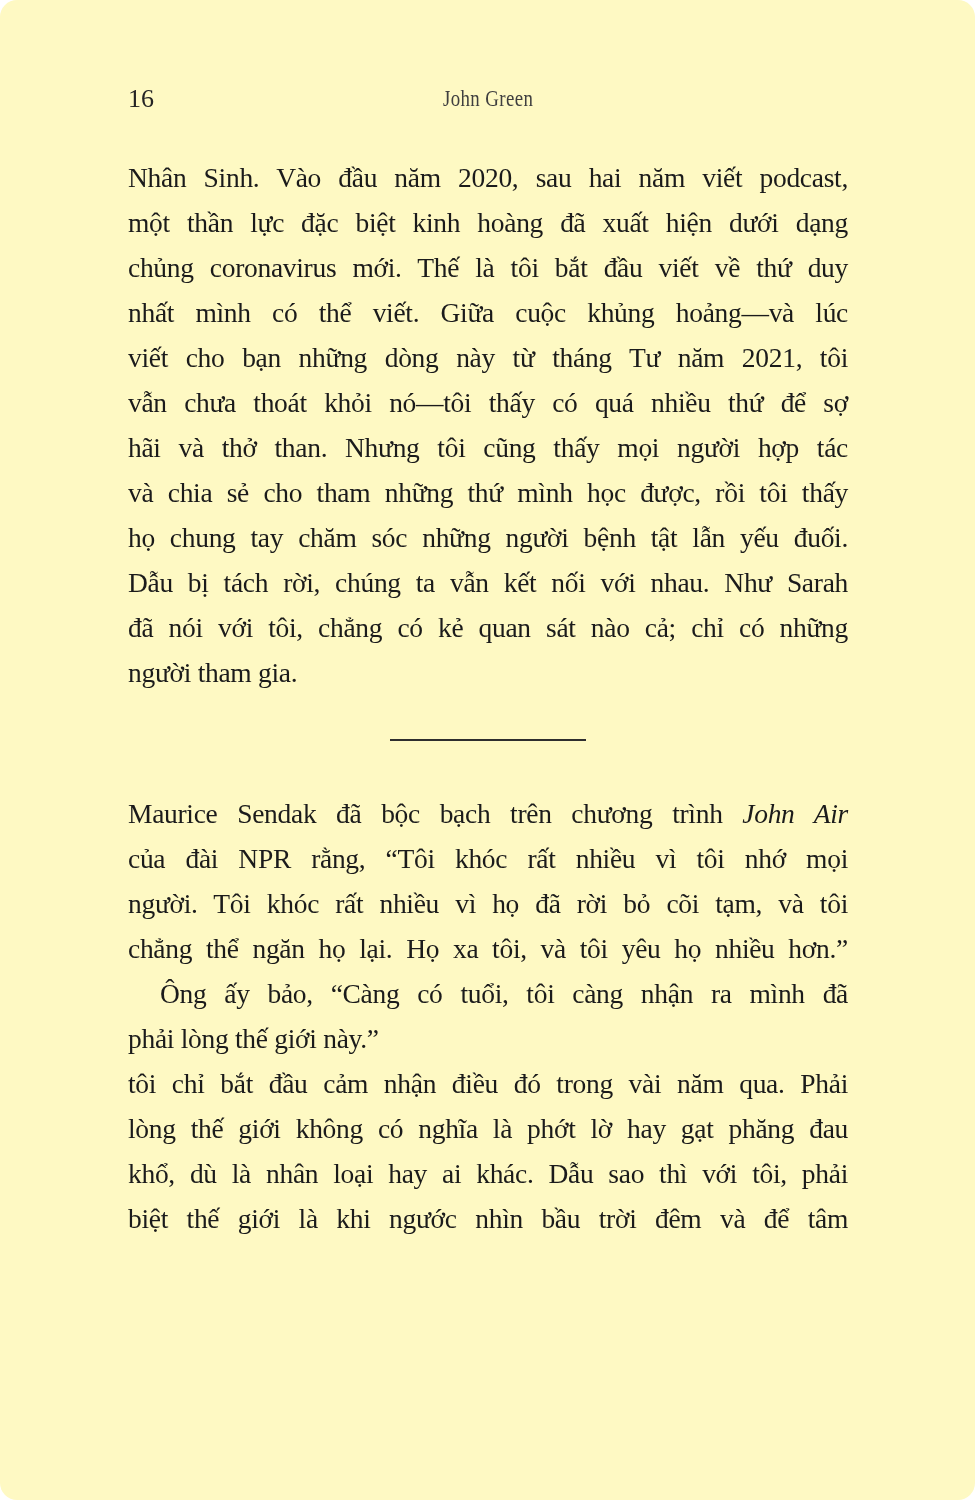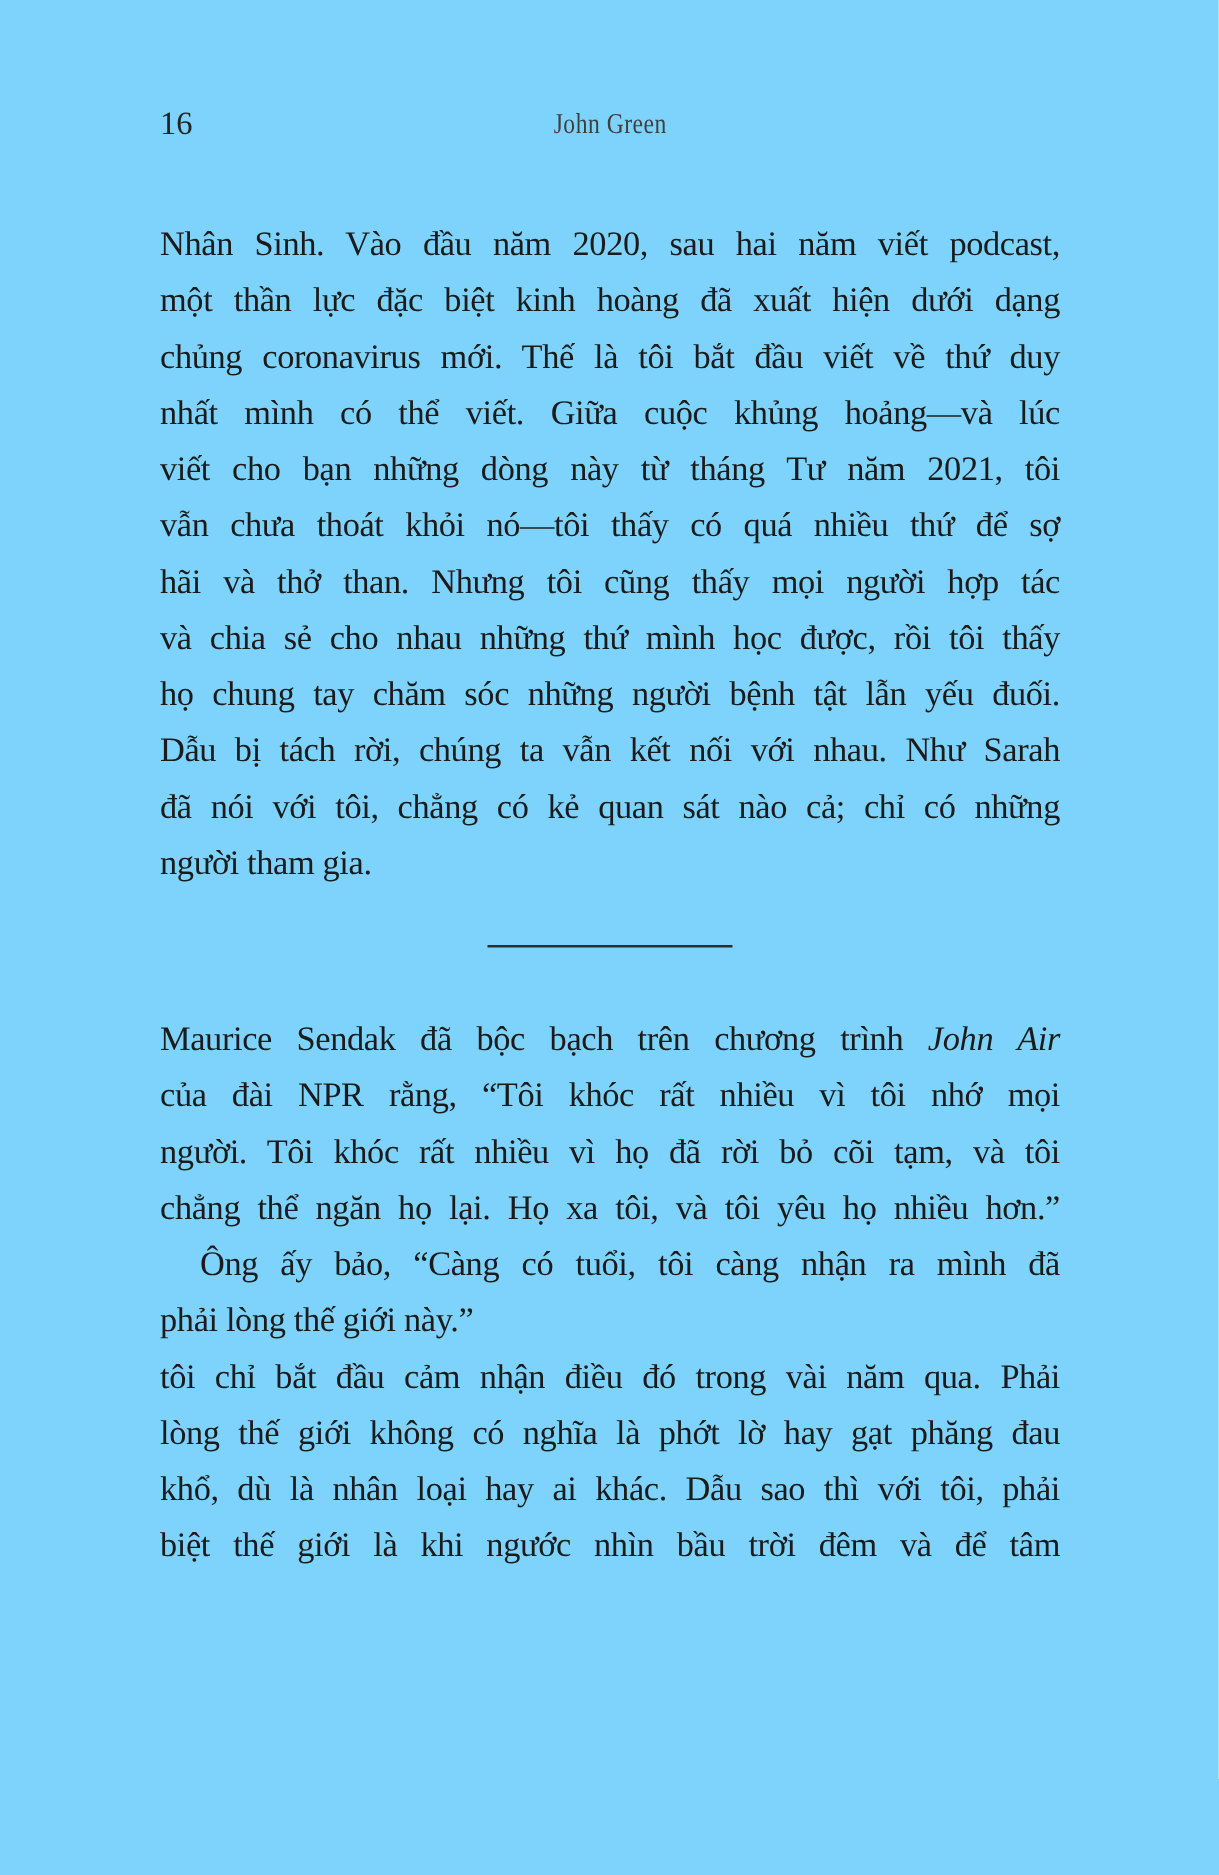--- a/index.html
+++ b/index.html
@@ -4,24 +4,25 @@
 <style>
   html, body {
     margin: 0;
     padding: 0;
     background: #ffffff;
   }
   .page {
     position: relative;
     width: 975px;
     height: 1500px;
-    background: #7dd3fc;
+    background: #fef9c3;
     font-family: "Liberation Serif", "DejaVu Serif", serif;
     color: #1b1b1b;
     overflow: hidden;
+    border-radius: 17px;
   }
   .running-head {
     position: absolute;
     top: 82px;
     left: 128px;
     width: 720px;
     height: 32px;
   }
   .pagenum {
     position: absolute;
@@ -41,21 +42,21 @@
     display: inline-block;
     transform: scaleX(0.82);
     transform-origin: center;
     font-size: 23px;
     color: #3f3f3f;
     letter-spacing: 0.5px;
   }
   .body {
     position: absolute;
     left: 128px;
-    top: 172px;
+    top: 155px;
     width: 720px;
   }
   .para { margin: 0; padding: 0; }
   .line {
     font-size: 27.5px;
     letter-spacing: -0.3px;
     line-height: 45px;
     height: 45px;
     text-align: justify;
     text-align-last: justify;
@@ -87,21 +88,21 @@
   <div class="body">
 
     <div class="para">
       <div class="line">Nhân Sinh. Vào đầu năm 2020, sau hai năm viết podcast,</div>
       <div class="line">một thần lực đặc biệt kinh hoàng đã xuất hiện dưới dạng</div>
       <div class="line">chủng coronavirus mới. Thế là tôi bắt đầu viết về thứ duy</div>
       <div class="line">nhất mình có thể viết. Giữa cuộc khủng hoảng—và lúc</div>
       <div class="line">viết cho bạn những dòng này từ tháng Tư năm 2021, tôi</div>
       <div class="line">vẫn chưa thoát khỏi nó—tôi thấy có quá nhiều thứ để sợ</div>
       <div class="line">hãi và thở than. Nhưng tôi cũng thấy mọi người hợp tác</div>
-      <div class="line">và chia sẻ cho nhau những thứ mình học được, rồi tôi thấy</div>
+      <div class="line">và chia sẻ cho tham những thứ mình học được, rồi tôi thấy</div>
       <div class="line">họ chung tay chăm sóc những người bệnh tật lẫn yếu đuối.</div>
       <div class="line">Dẫu bị tách rời, chúng ta vẫn kết nối với nhau. Như Sarah</div>
       <div class="line">đã nói với tôi, chẳng có kẻ quan sát nào cả; chỉ có những</div>
       <div class="line l">người tham gia.</div>
     </div>
 
     <div class="divider"></div>
 
     <div class="para">
       <div class="line"><span>Maurice Sendak đã bộc bạch trên chương trình </span><span class="it">John Air</span></div>

